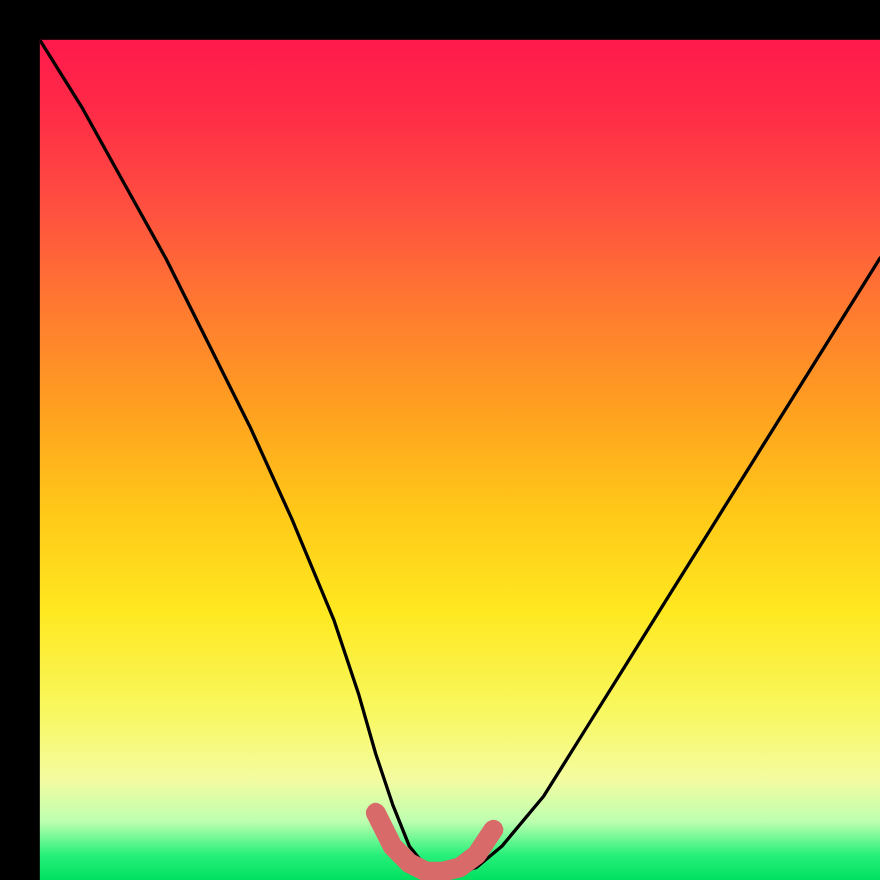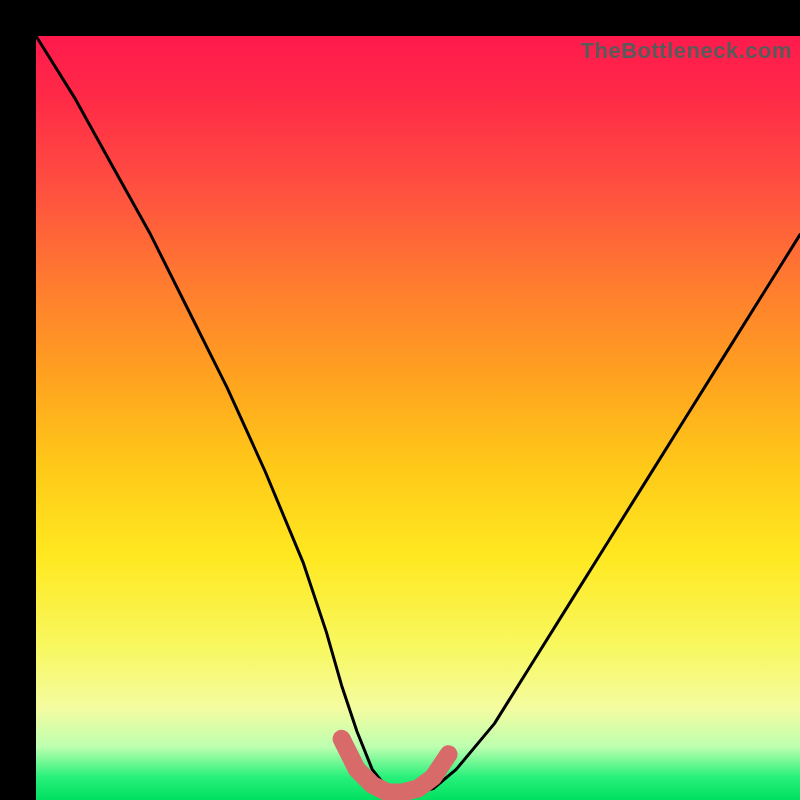--- a/index.html
+++ b/index.html
@@ -64,20 +64,19 @@
     z-index: 5;
   }
 </style>
 </head>
 <body>
 
 <div class="frame">
   <div class="plot">
     <div class="gradient"></div>
 
-    <div class="watermark">TheBottleneck.com</div>
 
     <svg class="lines" viewBox="0 0 764 764" preserveAspectRatio="none">
       <path id="curve-path" fill="none" stroke-width="3" stroke-linecap="round" stroke-linejoin="round" d="M0.0 0.0 L38.2 61.1 L76.4 129.9 L114.6 198.6 L152.8 275.0 L191.0 351.4 L229.2 435.5 L267.4 527.2 L290.3 595.9 L305.6 649.4 L320.9 695.2 L336.2 733.4 L351.4 752.5 L366.7 756.4 L382.0 756.4 L397.3 752.5 L420.2 733.4 L458.4 687.6 L496.6 626.5 L534.8 565.4 L573.0 504.2 L611.2 443.1 L649.4 382.0 L687.6 320.9 L725.8 259.8 L764.0 198.6" stroke="#000000"></path>
       <path id="highlight-path" fill="none" stroke-width="18" stroke-linecap="round" stroke-linejoin="round" d="M305.6 702.9 L320.9 733.4 L336.2 748.7 L351.4 756.4 L366.7 756.4 L382.0 752.5 L397.3 741.1 L412.6 718.2" stroke="#d96a6a"></path>
     </svg>
   </div>
 </div>
 
 </body></html>

